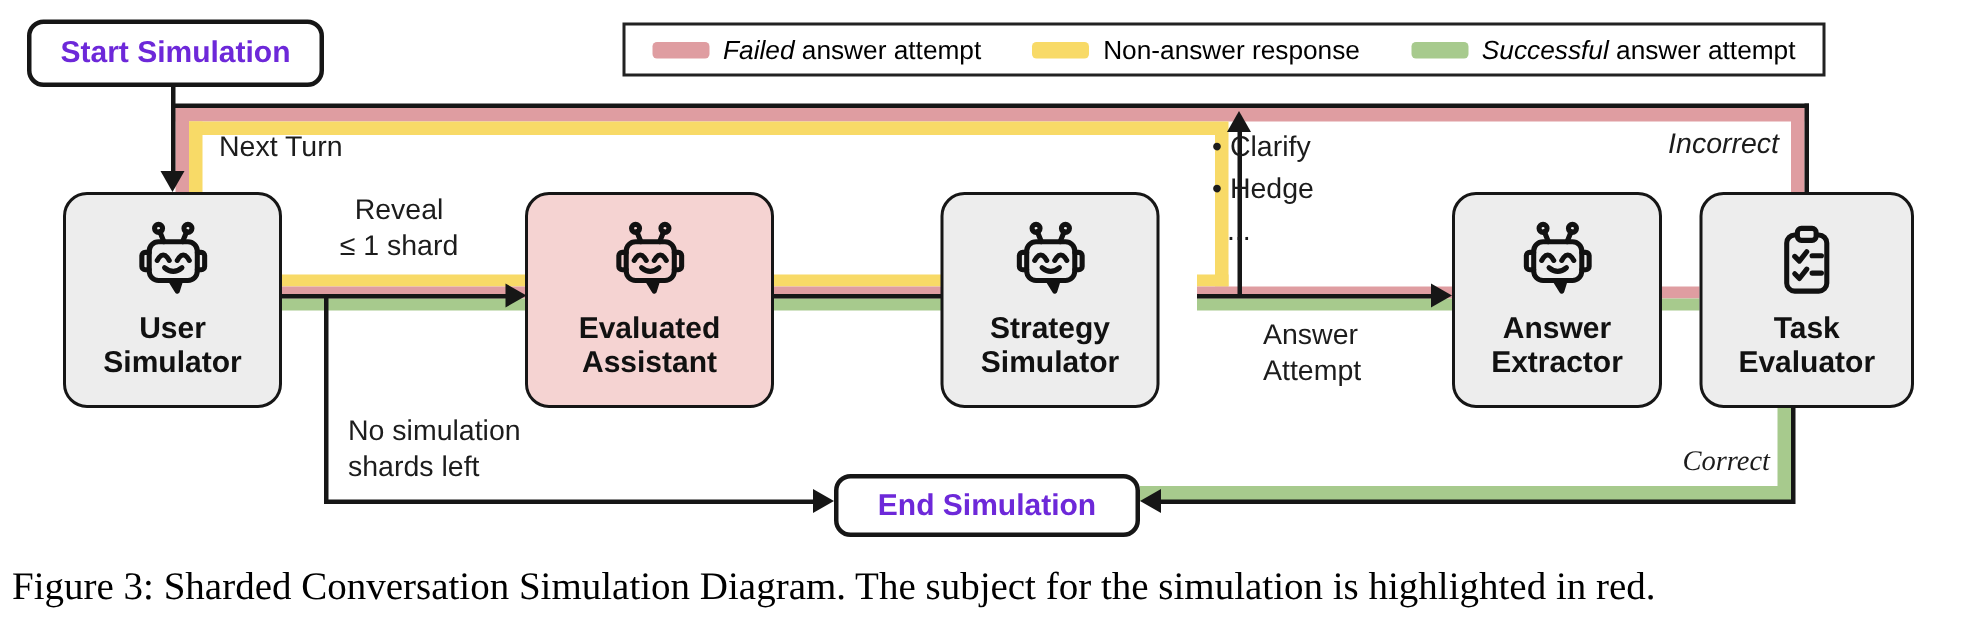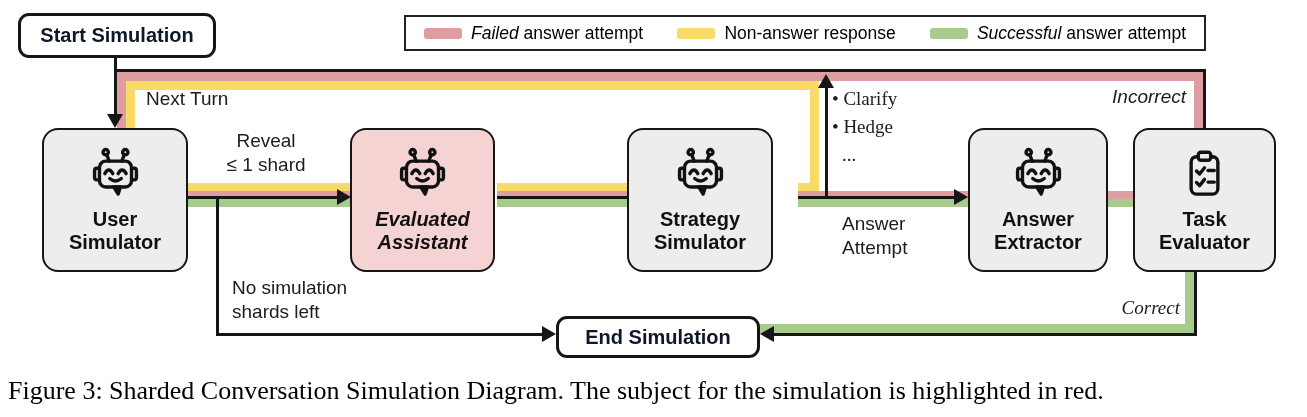--- a/index.html
+++ b/index.html
@@ -16,22 +16,22 @@
   .band{position:absolute;}
   .red{background:var(--failed-red);}
   .yellow{background:var(--non-answer-yellow);}
   .green{background:var(--success-green);}
   .ink{background:var(--ink);}
   .ah{position:absolute;width:0;height:0;}
   .ah-right{border-top:8px solid transparent;border-bottom:8px solid transparent;border-left:14px solid var(--ink);}
   .ah-left{border-top:8px solid transparent;border-bottom:8px solid transparent;border-right:14px solid var(--ink);}
   .ah-down{border-left:8px solid transparent;border-right:8px solid transparent;border-top:14px solid var(--ink);}
   .ah-up{border-left:8px solid transparent;border-right:8px solid transparent;border-bottom:14px solid var(--ink);}
-  .terminal{position:absolute;background:#fff;border:3px solid var(--ink);border-radius:11px;display:flex;align-items:center;justify-content:center;font-weight:700;font-size:20px;color:#0f172a;}
-  .legend{position:absolute;left:404px;top:15px;width:802px;height:32px;background:#fff;border:2px solid #222;display:flex;align-items:center;justify-content:space-between;padding:16px 18px;font-size:17.5px;color:#000;}
+  .terminal{position:absolute;background:#fff;border:3px solid var(--ink);border-radius:11px;display:flex;align-items:center;justify-content:center;font-weight:700;font-size:20px;color:#6d28d9;}
+  .legend{position:absolute;left:415px;top:15px;width:802px;height:32px;background:#fff;border:2px solid #222;display:flex;align-items:center;justify-content:space-between;padding:16px 18px;font-size:17.5px;color:#000;}
   .legend-item{display:flex;align-items:center;gap:9px;}
   .swatch{width:38px;height:11px;border-radius:3px;}
   .node{position:absolute;top:128px;height:144px;background:var(--node-fill);border:2.5px solid var(--ink);border-radius:16px;display:flex;flex-direction:column;align-items:center;justify-content:center;color:#111;}
   .node.highlight{background:var(--highlight-fill);}
   .node svg{width:57px;height:57px;margin-bottom:5px;flex:none;}
   .node-label{font-weight:700;font-size:20px;line-height:23px;text-align:right;}
   .elabel{position:absolute;font-size:19px;line-height:24px;color:#1c1c1c;}
   .it{font-style:italic;}
   .caption{position:absolute;left:8px;top:376px;width:1294px;font-family:"Liberation Serif",serif;font-size:26px;color:#000;white-space:nowrap;}
 </style>
@@ -123,21 +123,21 @@
       <path d="M50 25 h3 a2.5 2.5 0 0 1 2.5 2.5 v8 a2.5 2.5 0 0 1 -2.5 2.5 h-3"></path>
       <path d="M20 31 q4.5 -8 9 0"></path>
         <path d="M35 31 q4.5 -8 9 0"></path>
       <path d="M25.5 36.5 q6.5 5.5 13 0"></path>
       <path d="M30 46 l5 8 l2.5 -8 z" fill="#111"></path>
     </svg>
     <div class="node-label">User</div>
     <div class="node-label">Simulator</div>
   </div>
 
-  <div class="node highlight" style="left:350px;width:145px;font-style:italic;">
+  <div class="node highlight" style="left:350px;width:166px;">
     <svg viewBox="0 0 64 64" fill="none" stroke="#111" stroke-width="3.8" stroke-linecap="round" stroke-linejoin="round">
       <path d="M25 17 L22 9.5"></path>
         <circle cx="21" cy="7" r="3"></circle>
       <path d="M39 17 L42 9.5"></path>
         <circle cx="43" cy="7" r="3"></circle>
       <rect x="14" y="17" width="36" height="29" rx="7"></rect>
       <path d="M14 25 h-3 a2.5 2.5 0 0 0 -2.5 2.5 v8 a2.5 2.5 0 0 0 2.5 2.5 h3"></path>
       <path d="M50 25 h3 a2.5 2.5 0 0 1 2.5 2.5 v8 a2.5 2.5 0 0 1 -2.5 2.5 h-3"></path>
       <path d="M20 31 q4.5 -8 9 0"></path>
         <path d="M35 31 q4.5 -8 9 0"></path>
@@ -200,21 +200,21 @@
   <div class="elabel" style="left:146px;top:87px;">Next Turn</div>
 
   <div class="elabel" style="left:198px;top:129px;width:136px;text-align:center;">
     <div>Reveal</div>
     <div>≤ 1 shard</div>
   </div>
 
   <div class="elabel" style="left:503px;top:127px;width:146px;text-align:center;">
   </div>
 
-  <div class="elabel" style="left:832px;top:85px;line-height:28px;font-family:Liberation Serif, serif;">
+  <div class="elabel" style="left:808px;top:85px;line-height:28px;">
     <div>• Clarify</div>
     <div>• Hedge</div>
     <div style="padding-left:10px;">...</div>
   </div>
 
   <div class="elabel" style="left:842px;top:212px;">
     <div>Answer</div>
     <div>Attempt</div>
   </div>
 

